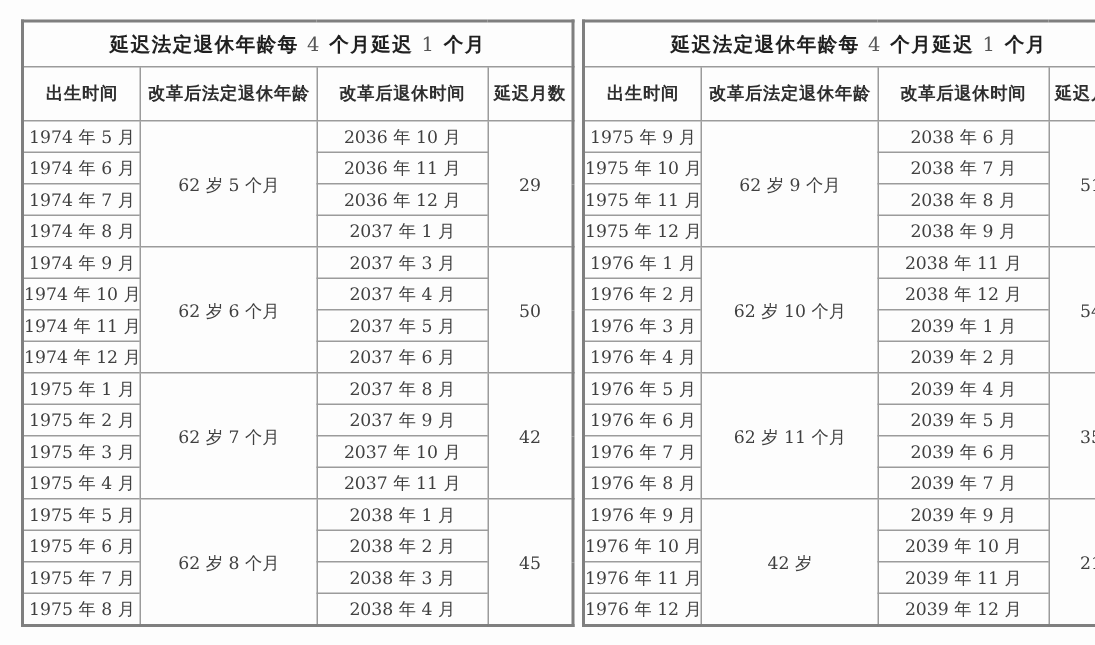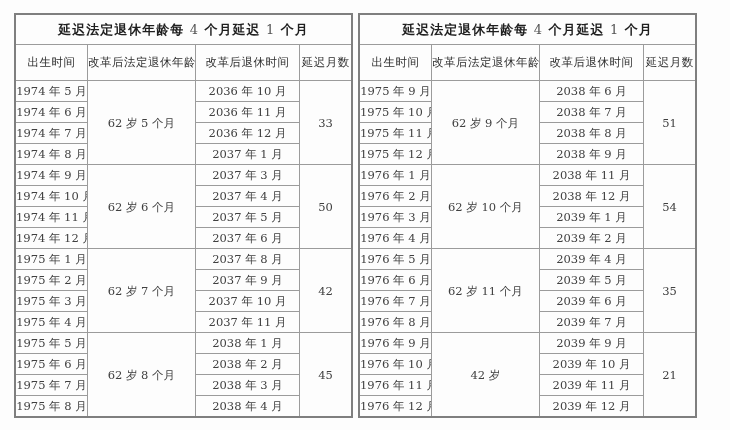--- a/index.html
+++ b/index.html
@@ -14,21 +14,21 @@
   .tables-row {
     position: absolute;
     left: 14px;
     top: 13px;
     display: flex;
     gap: 5px;
   }
   table.rt {
     border-collapse: collapse;
     table-layout: fixed;
-    width: 339px;
+    width: 369px;
     background: #fdfdfd;
     border: 2px solid #7f7f7f;
   }
   col.c1 { width: 21.5%; }
   col.c2 { width: 32.0%; }
   col.c3 { width: 31.0%; }
   col.c4 { width: 15.5%; }
   th, td {
     border: 1px solid #9b9b9b;
     text-align: center;
@@ -41,21 +41,21 @@
   tr.title-row th {
     height: 29px;
     font-size: 13px;
     font-weight: bold;
     color: #1f1f1f;
     letter-spacing: 1px;
   }
   tr.header-row th {
     height: 35px;
     font-size: 11.5px;
-    font-weight: normal;
+    font-weight: bold;
     color: #2e2e2e;
     letter-spacing: 0.5px;
   }
   tbody td {
     height: 20px;
     line-height: 20px;
     font-size: 11.5px;
     color: #404040;
   }
   .num {
@@ -86,21 +86,21 @@
           <th>改革后法定退休年龄</th>
           <th>改革后退休时间</th>
           <th>延迟月数</th>
         </tr>
       </thead>
       <tbody>
         <tr>
           <td><span class="num">1974</span> 年 <span class="num">5</span> 月</td>
           <td rowspan="4"><span class="num">62</span> 岁 <span class="num">5</span> 个月</td>
           <td><span class="num">2036</span> 年 <span class="num">10</span> 月</td>
-          <td rowspan="4"><span class="num">33</span></td>
+          <td rowspan="4"><span class="num">29</span></td>
         </tr>
         <tr>
           <td><span class="num">1974</span> 年 <span class="num">6</span> 月</td>
           <td><span class="num">2036</span> 年 <span class="num">11</span> 月</td>
         </tr>
         <tr>
           <td><span class="num">1974</span> 年 <span class="num">7</span> 月</td>
           <td><span class="num">2036</span> 年 <span class="num">12</span> 月</td>
         </tr>
         <tr>

